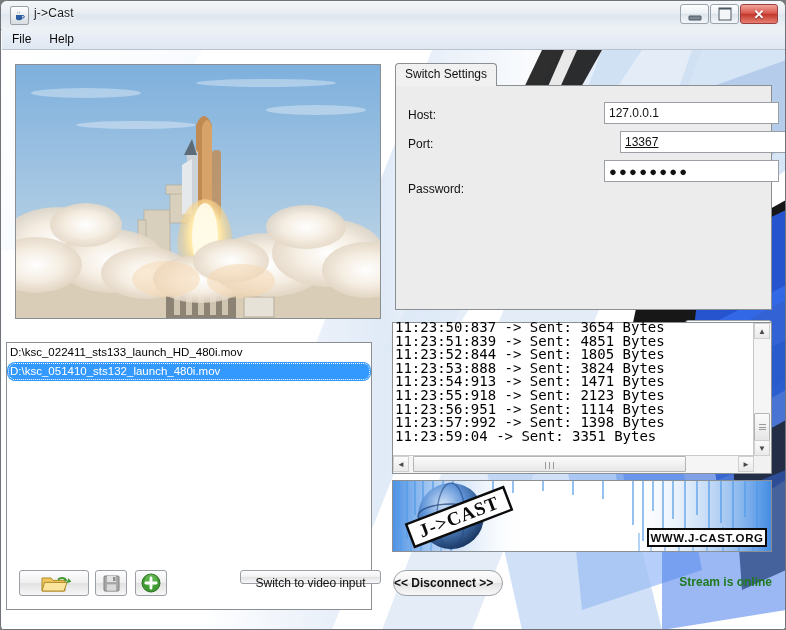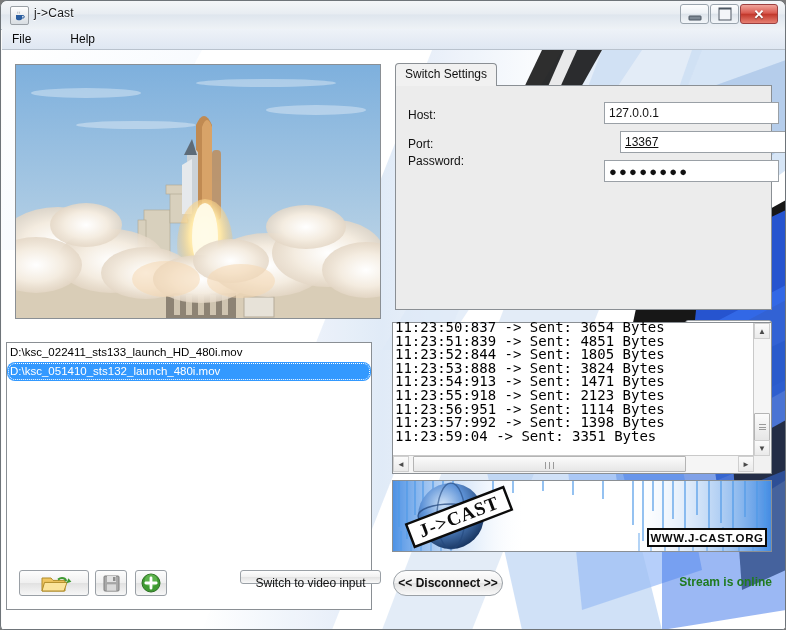--- a/index.html
+++ b/index.html
@@ -48,21 +48,21 @@
   #btn-close .gl{
     width:13px;height:13px;color:#fff;font-size:13px;font-weight:bold;line-height:13px;
     text-align:center;text-shadow:0 1px 1px rgba(0,0,0,.45);
   }
 
   
   #menubar{
     position:absolute;left:1px;top:28px;width:784px;height:20px;
     background:linear-gradient(to bottom,#eef2f8,#dfe7f2);
     border-bottom:1px solid #b9c2cd;
-    display:flex;align-items:center;gap:21px;
+    display:flex;align-items:center;
   }
   .menu-item{font-size:12px;color:#0a0a0a;padding:2px 8px;margin-left:2px;cursor:default;}
 
   
   #client{
     position:absolute;left:1px;top:49px;width:784px;height:580px;
     background:#ffffff;overflow:hidden;
   }
   #wallpaper{position:absolute;left:0;top:0;width:100%;height:100%;}
 
@@ -171,21 +171,21 @@
     position:absolute;left:390px;top:430px;width:380px;height:72px;
     box-sizing:border-box;border:1px solid #8a8f94;background:#fff;overflow:hidden;
   }
   #banner svg{position:absolute;left:0;top:0;}
 
   
   #btn-disconnect{
     position:absolute;left:391px;top:520px;width:110px;height:26px;box-sizing:border-box;
     border:1px solid #9aa0a6;border-radius:13px;
     background:linear-gradient(to bottom,#fdfdfd 0%,#f1f1f1 48%,#e3e3e3 52%,#f8f8f8 100%);
-    font-size:12px;font-weight:bold;color:#111;text-align:center;line-height:24px;cursor:default;
+    font-size:12px;font-weight:bold;color:#111;text-align:left;line-height:24px;cursor:default;
   }
   #status-online{
     position:absolute;right:14px;top:525px;font-size:12px;font-weight:bold;color:#1f7a1f;
   }
 </style>
 </head>
 <body>
 
 <div id="window">
 
@@ -361,21 +361,21 @@
 
     <div id="tabstrip">
       <div class="tab active">Switch Settings</div>
     </div>
 
     <div id="settings-panel">
       <div class="field-label" style="left:12px;top:22px;">Host:</div>
       <input class="field-input" style="left: 208px; top: 16px;" value="127.0.0.1">
       <div class="field-label" style="left:12px;top:51px;">Port:</div>
       <input class="field-input" style="left: 224px; top: 45px; text-decoration: underline;" value="13367">
-      <div class="field-label" style="left:12px;top:68px;">Password:</div>
+      <div class="field-label" style="left:12px;top:96px;">Password:</div>
       <input class="field-input pw" style="left: 208px; top: 74px;" value="●●●●●●●●">
     </div>
 
     <div id="datasent">Data sent:  1740399 Bytes</div>
     <div id="btn-save">Save</div>
 
     <div id="log-frame">
       <div id="log-text">11:23:50:837 -&gt; Sent: 3654 Bytes
 11:23:51:839 -&gt; Sent: 4851 Bytes
 11:23:52:844 -&gt; Sent: 1805 Bytes

